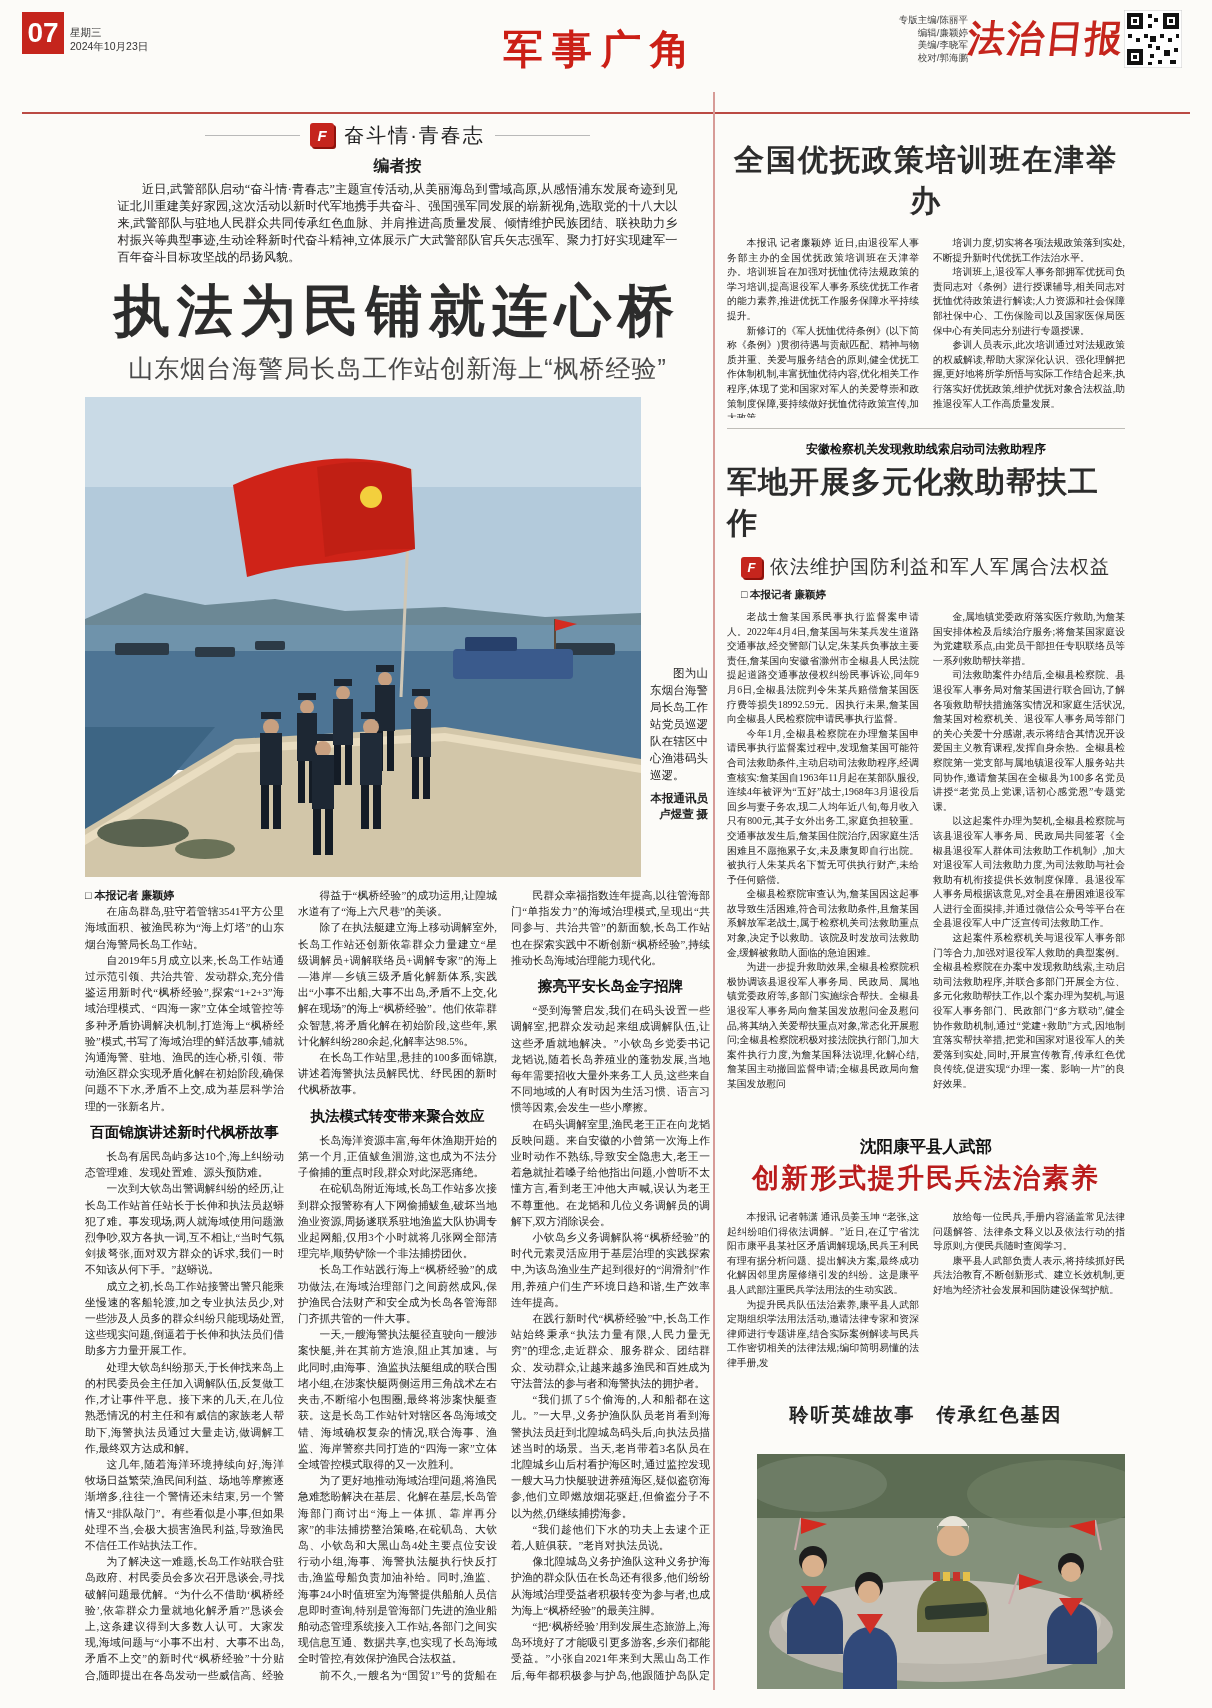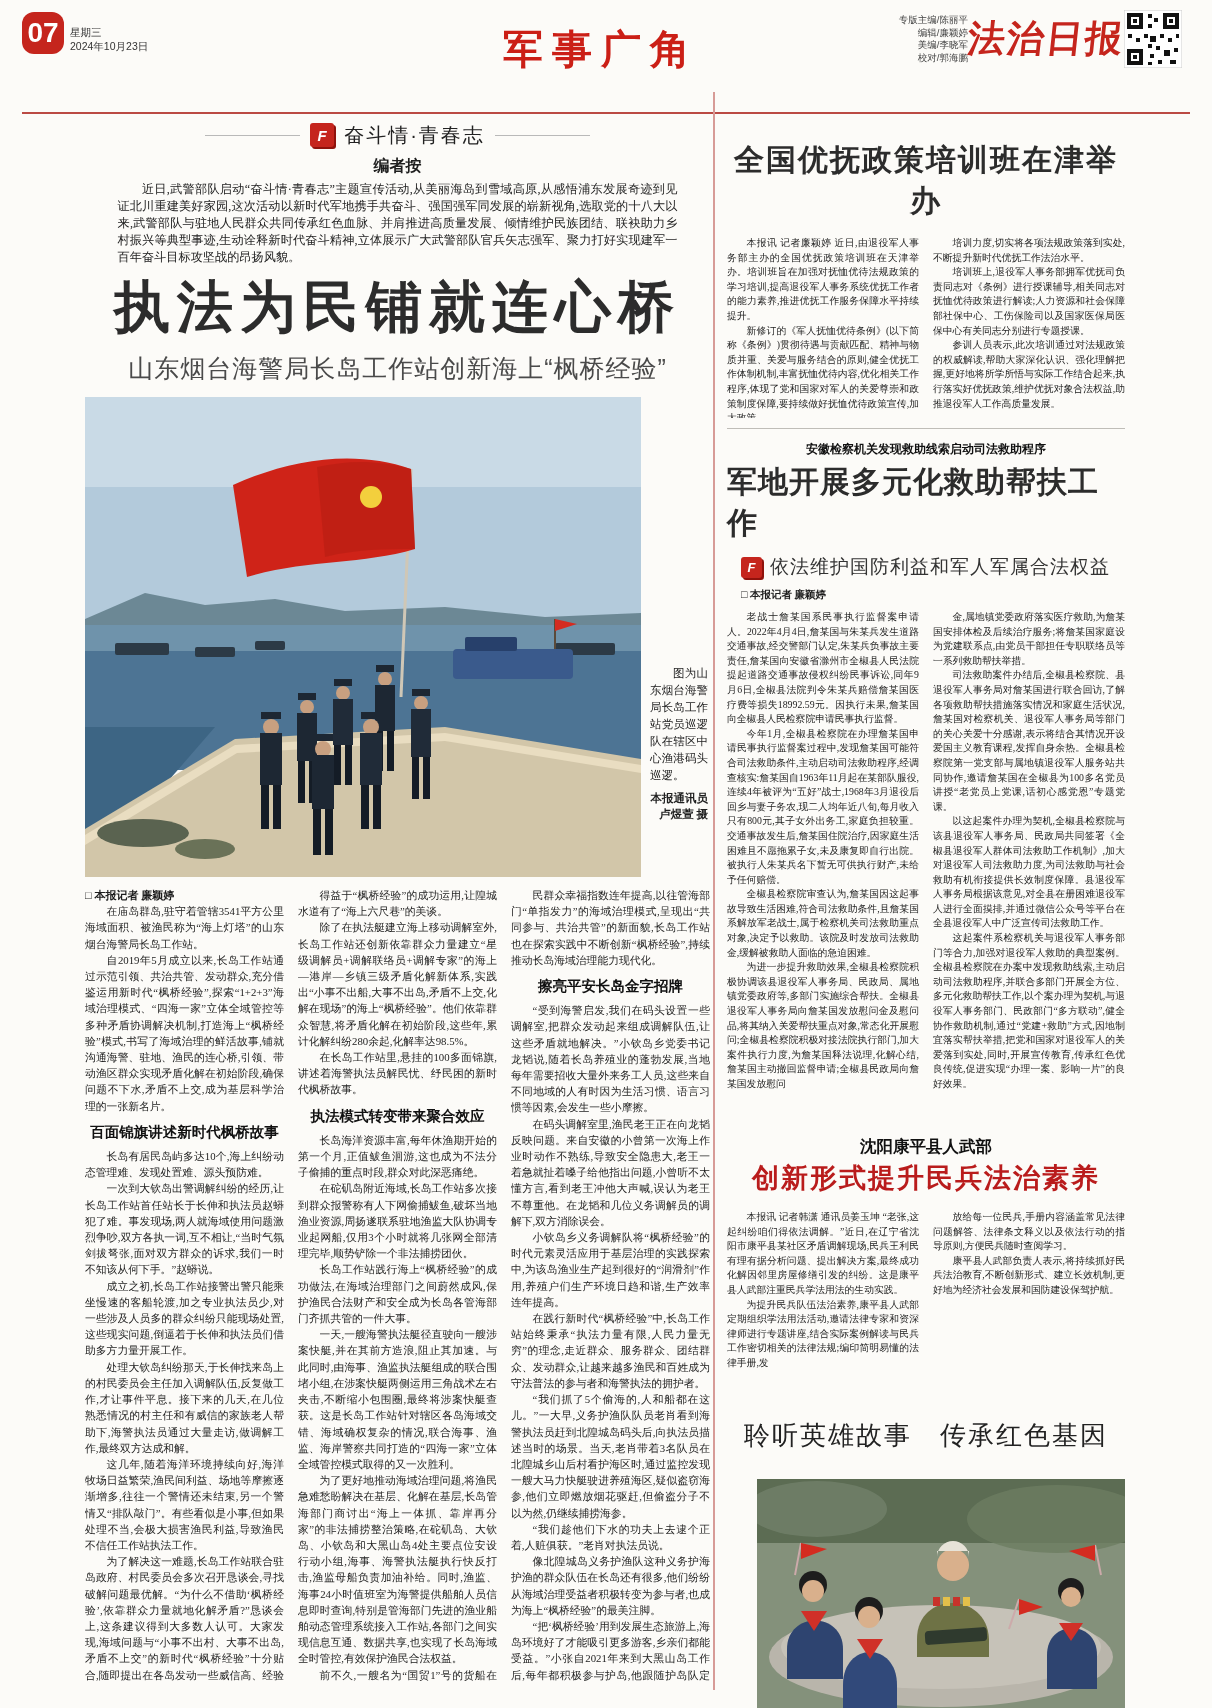--- a/index.html
+++ b/index.html
@@ -3,21 +3,21 @@
 <meta charset="utf-8">
 <style>
   * { margin:0; padding:0; box-sizing:border-box; }
   body { background:#e9e7e2; font-family:"Liberation Serif", serif; }
   .page { position:relative; width:1212px; height:1708px; margin:0 auto; background:#fcfbf8; color:#1f1f1f; overflow:hidden; }
 
   
   .hdr { position:absolute; left:22px; top:10px; right:20px; height:56px; }
   .pagenum-wrap { position:absolute; left:0; top:2px; display:flex; align-items:flex-end; gap:6px; }
   .pagenum { width:42px; height:42px; background:#c5251d; color:#fff; font-family:"Liberation Sans",sans-serif;
-             font-weight:bold; font-size:28px; display:flex; align-items:center; justify-content:center;border-radius:12px; }
+             font-weight:bold; font-size:28px; display:flex; align-items:center; justify-content:center; }
   .dateblock { font-size:10.5px; color:#333; line-height:14px; padding-bottom:1px; font-family:"Liberation Sans",sans-serif; }
   .section-title { position:absolute; left:50%; top:12px; transform:translateX(-53%); color:#cb1f16;
              font-family:"Liberation Sans",sans-serif; font-weight:bold; font-size:40px; letter-spacing:9px; }
   .hdr-right { position:absolute; right:10px; top:0; display:flex; align-items:center; }
   .credits { text-align:right; font-size:9.5px; color:#444; line-height:12.5px; font-family:"Liberation Sans",sans-serif; }
   .credits p { margin:0; }
   .paper-logo { color:#c5251d; font-weight:bold; font-size:37px; letter-spacing:2px; transform:skewX(-6deg);
              font-family:"Liberation Serif",serif; white-space:nowrap; }
   .rule-red { position:absolute; left:22px; right:22px; top:112px; height:2px; background:#bb4a44; }
   .v-divider { position:absolute; left:713px; top:92px; width:2px; height:1598px; background:#d79b97; }
@@ -25,21 +25,21 @@
   
   .feature { position:absolute; left:85px; top:118px; width:625px; }
   .tag-row { display:flex; align-items:center; justify-content:center; gap:10px; margin-top:4px; height:26px; }
   .hline { width:95px; height:1px; background:#b9b9b9; }
   .cube { width:24px; height:24px; background:#c5251d; color:#fff; display:flex; align-items:center; justify-content:center;
           font-family:"Liberation Sans",sans-serif; font-weight:bold; font-style:italic; font-size:15px; border-radius:3px;
           box-shadow:2px 2px 0 #8f120c; }
   .tag-text { font-family:"Liberation Sans",sans-serif; font-size:20px; letter-spacing:2px; color:#222; }
   .note-title { text-align:center; font-weight:bold; font-size:16px; margin-top:8px; }
   .note { width:560px; margin:4px auto 4px; font-size:12.2px; line-height:17px; text-align:justify; text-indent:2em; color:#222; }
-  .headline { margin-top:10px; text-align:center; font-family:Liberation Mono, monospace; font-weight:600;
+  .headline { margin-top:10px; text-align:center; font-family:Liberation Sans, sans-serif; font-weight:600;
               font-size:56px; line-height:70px; letter-spacing:7px; color:#2c2c2c; }
   .deck { margin-top:6px; text-align:center; font-family:"Liberation Sans",sans-serif; font-size:25px; color:#4a4a4a; letter-spacing:1px; }
   .photo-row { margin-top:12px; display:flex; gap:9px; height:480px; }
   .photo-side { width:58px; display:flex; flex-direction:column; padding-top:268px; }
   .cap { font-size:11.5px; line-height:17px; text-align:justify; text-indent:2em; color:#222; }
   .cap-credit { margin-top:6px; font-weight:bold; font-size:11.5px; text-align:right; line-height:16px; }
   .body-cols { margin-top:10px; display:flex; gap:14px; }
   .fcol { width:199px; height:796px; overflow:hidden; font-size:10.8px; line-height:16.2px; text-align:justify; color:#1d1d1d; }
   .fcol p { text-indent:2em; margin:0; }
   .byline { font-weight:bold; font-size:11px; margin-bottom:8px; text-indent:0 !important; }
@@ -60,22 +60,22 @@
   .kicker { margin-top:12px; text-align:center; font-family:"Liberation Sans",sans-serif; font-weight:bold; font-size:12px; color:#111; }
   .b-head { margin-top:4px; font-family:"Liberation Sans",sans-serif; font-weight:600;
             font-size:30px; letter-spacing:1px; color:#2c2c2c; }
   .tag-row2 { display:flex; align-items:center; gap:8px; margin:10px 0 0 14px; }
   .tag-row2 .cube { width:21px; height:21px; font-size:13px; }
   .tag-text2 { font-family:"Liberation Sans",sans-serif; font-size:19px; color:#333; letter-spacing:1px; }
   .byline2 { margin:8px 0 0 14px; font-weight:bold; font-size:10.5px; }
   .kicker-c { margin-top:34px; text-align:center; font-family:"Liberation Sans",sans-serif; font-weight:bold; font-size:16.5px; color:#111; }
   .c-head { margin-top:2px; text-align:center; font-family:"Liberation Sans",sans-serif; font-weight:600;
             font-size:27px; letter-spacing:2px; color:#b91c1c; }
-  .d-head { margin-top:30px; text-align:center; font-family:"Liberation Sans",sans-serif; font-weight:normal;
-            font-size:26px; letter-spacing:2px; color:#222; }
+  .d-head { margin-top:14px; text-align:center; font-family:"Liberation Sans",sans-serif; font-weight:bold;
+            font-size:19px; letter-spacing:2px; color:#222; }
   .hero-photo { display:block; margin:26px 0 0 30px; }
 </style>
 </head>
 <body>
 
 <div class="page">
 
   <div class="hdr">
     <div class="pagenum-wrap">
       <div class="pagenum">07</div>

